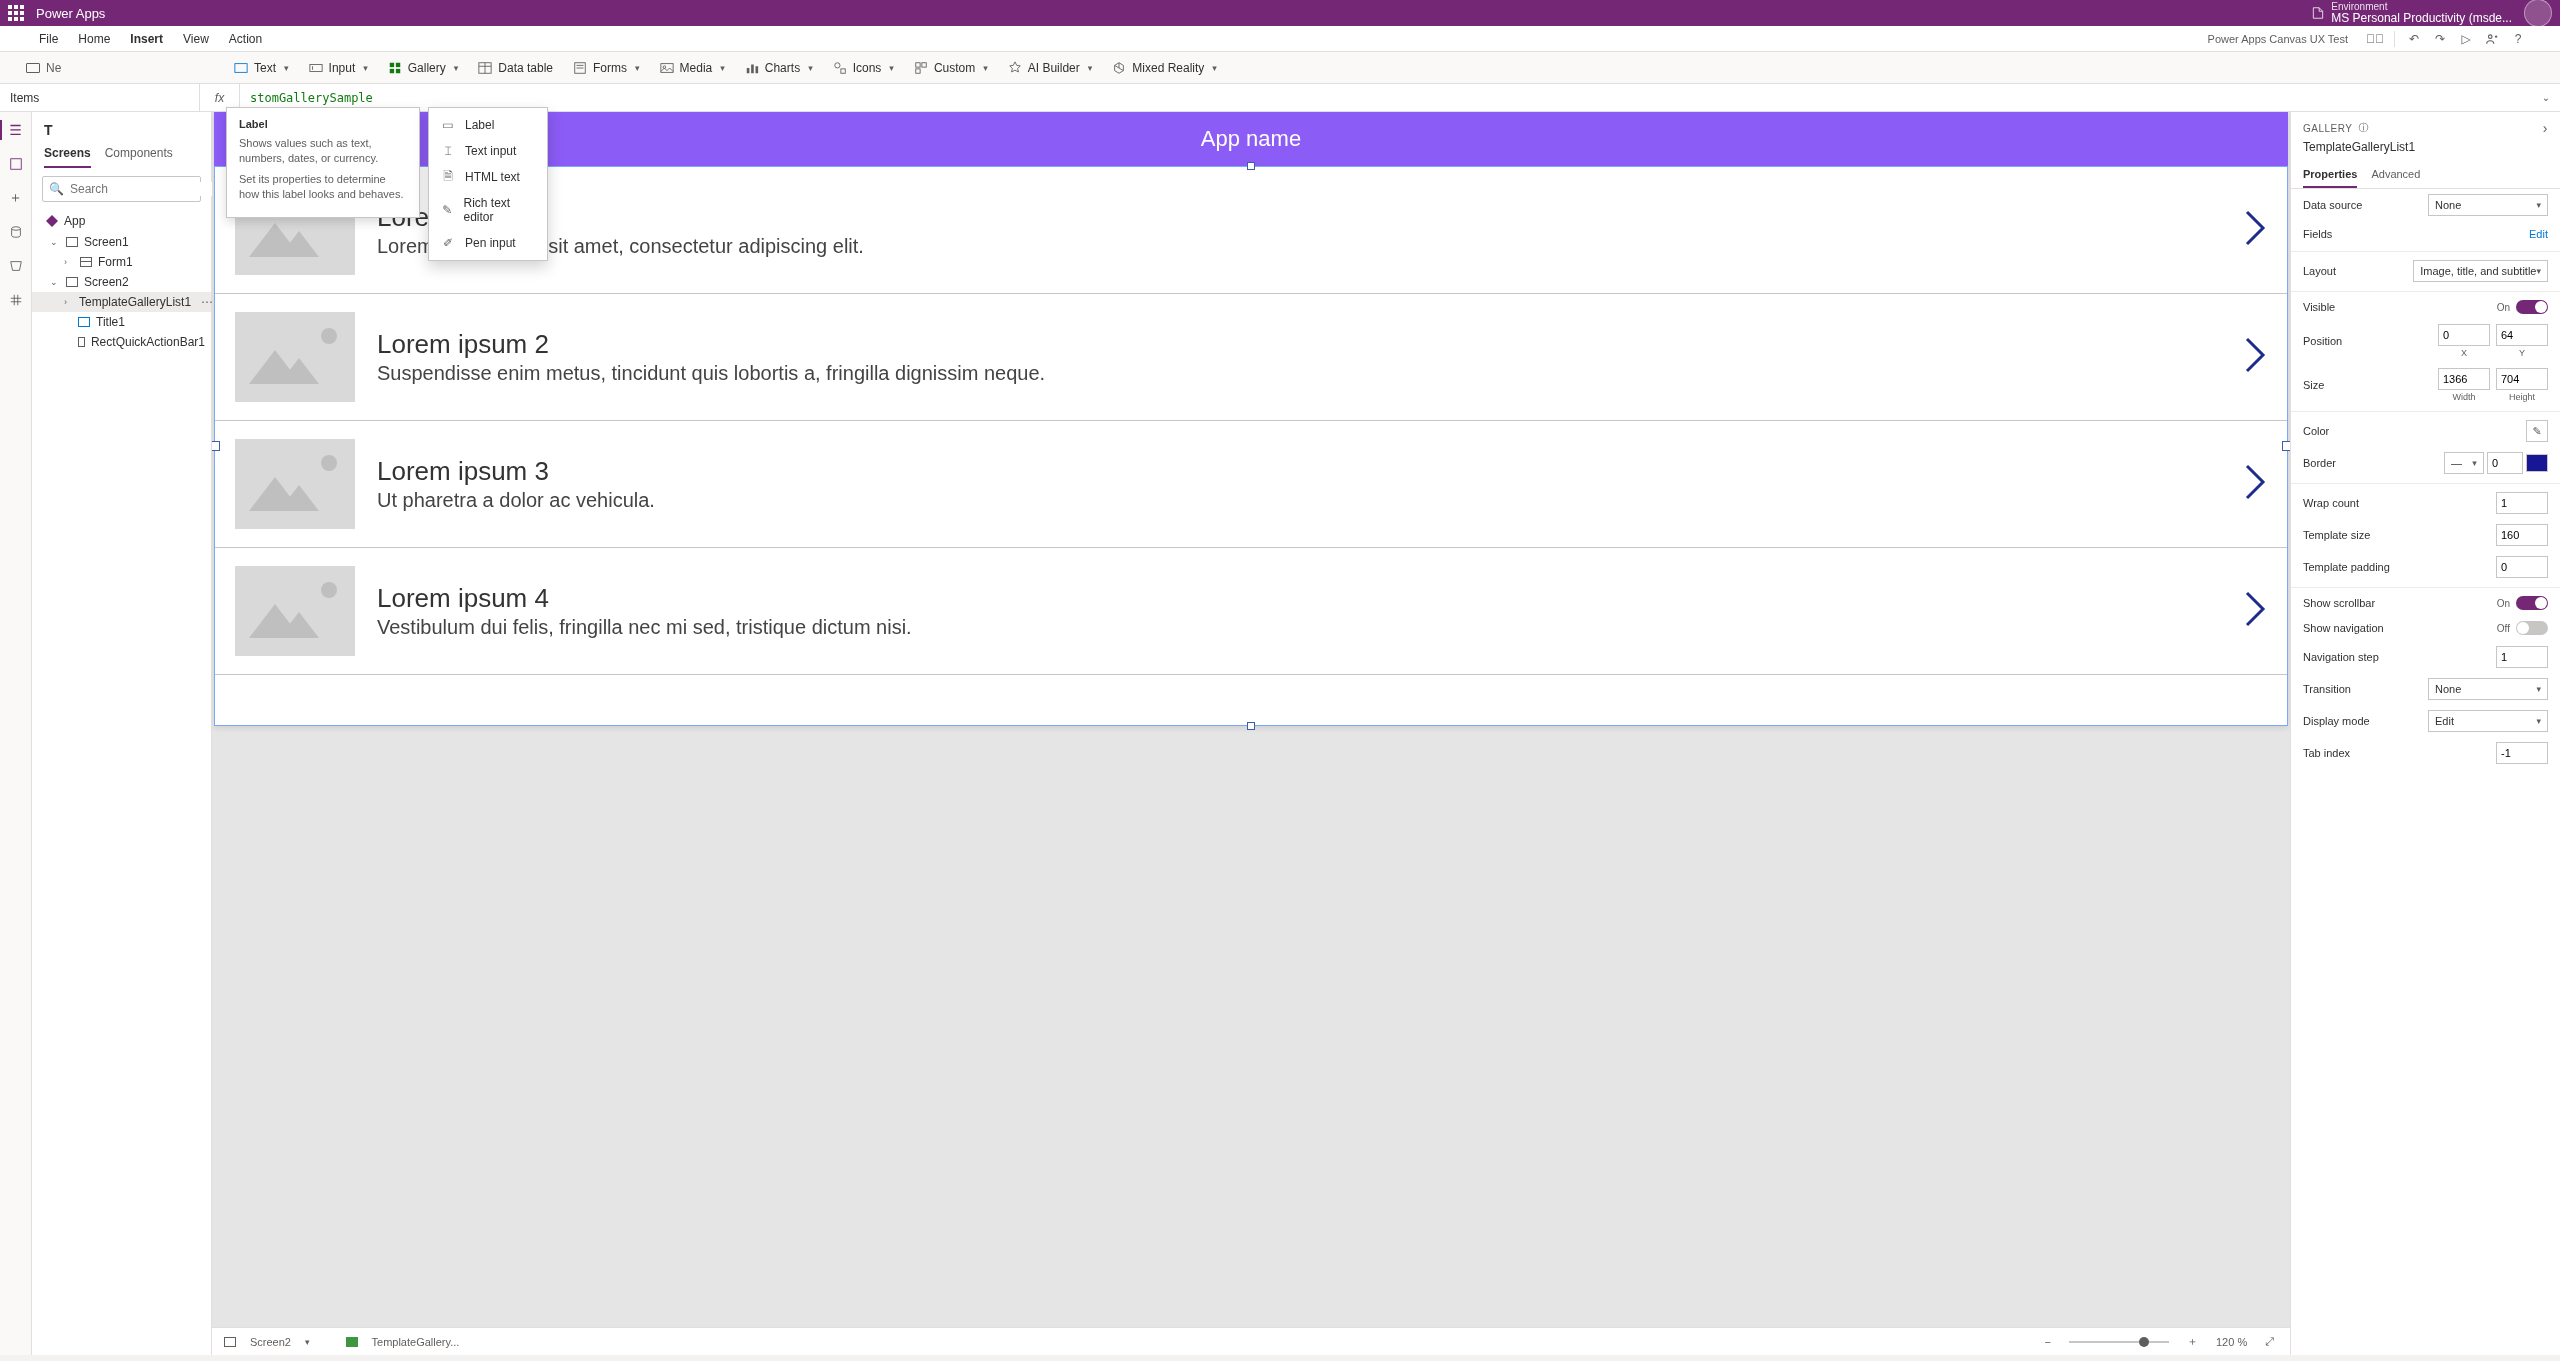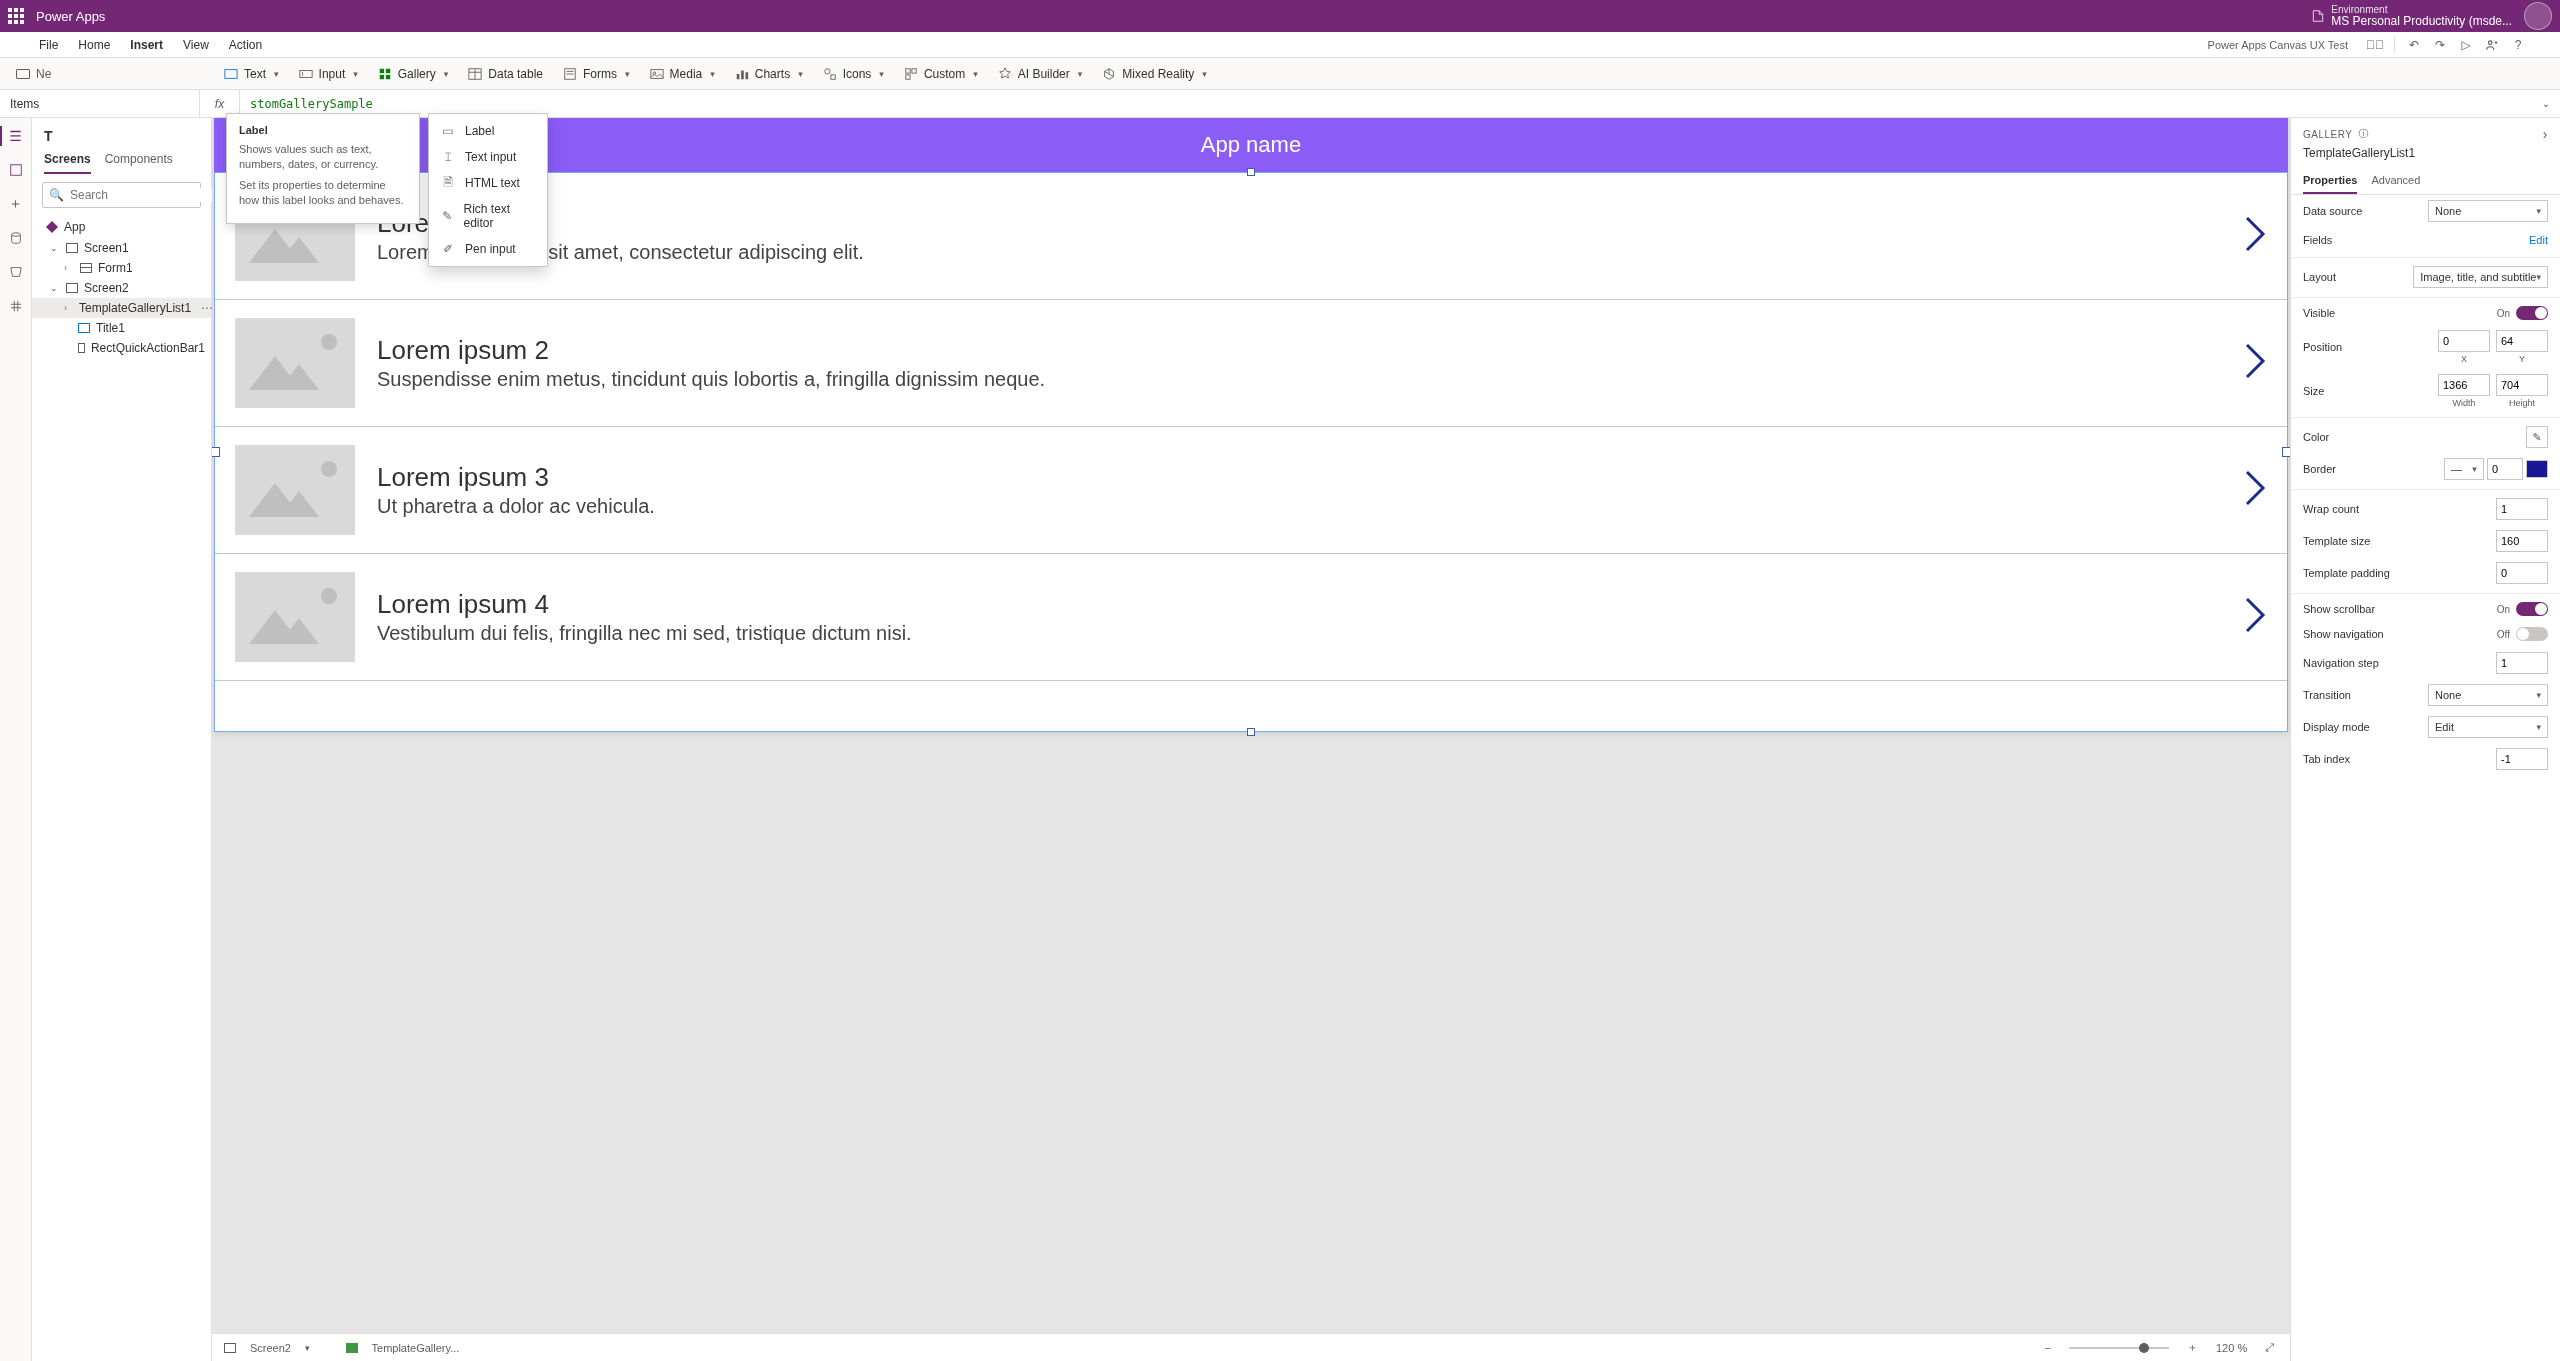--- a/index.html
+++ b/index.html
@@ -1,39 +1,39 @@
 <!DOCTYPE html>
 <html><head>
 <meta charset="utf-8">
 <style>
 * { box-sizing: border-box; margin: 0; padding: 0; font-family: "Segoe UI", Arial, sans-serif; }
 html, body { width: 100%; height: 100%; overflow: hidden; background: #f3f2f1; }
 
 
-.titlebar { height: 32px; background: #742774; color: #fff; display: flex; align-items: center; padding: 0 8px; font-size: 13px; }
+.titlebar { height: 26px; background: #742774; color: #fff; display: flex; align-items: center; padding: 0 8px; font-size: 13px; }
 .titlebar .waffle { width: 16px; height: 16px; display: grid; grid-template-columns: repeat(3,4px); grid-template-rows: repeat(3,4px); gap: 2px; margin-right: 12px; }
 .titlebar .waffle span { background: #fff; width: 4px; height: 4px; }
 .titlebar .spacer { flex: 1; }
 .titlebar .env-icon { width: 14px; height: 14px; margin-right: 6px; opacity: .9; }
 .titlebar .env { display: flex; flex-direction: column; font-size: 10px; margin-right: 12px; line-height: 1.1; }
 .titlebar .env .lbl { opacity: .85; }
 .titlebar .env .val { font-size: 12px; }
 .titlebar .avatar { width: 28px; height: 28px; border-radius: 50%; background: #fff3; border: 1px solid #fff6; }
 
 
 .menurow { height: 26px; background: #fff; border-bottom: 1px solid #e1dfdd; display: flex; align-items: center; padding: 0 29px; font-size: 12px; color: #323130; }
 .menurow .mitem { padding: 0 10px; height: 100%; display: flex; align-items: center; cursor: pointer; }
 .menurow .mitem.active { font-weight: 600; }
 .menurow .spacer { flex: 1; }
 .menurow .rlabel { font-size: 11px; color: #605e5c; margin-right: 14px; }
 .menurow .ricon { width: 26px; height: 26px; display: flex; align-items: center; justify-content: center; color: #605e5c; cursor: pointer; }
 .menurow .vsep { width: 1px; height: 16px; background: #e1dfdd; margin: 0 6px; }
 
 
-.toolbar { height: 32px; background: #faf9f8; border-bottom: 1px solid #e1dfdd; display: flex; align-items: center; padding: 0 14px; font-size: 12px; color: #323130; }
+.toolbar { height: 32px; background: #faf9f8; border-bottom: 1px solid #e1dfdd; display: flex; align-items: center; padding: 0 24px; font-size: 12px; color: #323130; }
 .toolbar .tbtn { display: flex; align-items: center; padding: 0 10px; height: 100%; cursor: pointer; gap: 6px; }
 .toolbar .tbtn .chev { font-size: 9px; color: #605e5c; margin-left: 2px; }
 .toolbar .tico { width: 14px; height: 14px; }
 .toolbar .left-ghost { width: 200px; display: flex; align-items: center; gap: 6px; padding-left: 2px; color: #605e5c; font-size: 12px; }
 .toolbar .left-ghost .sq { width: 14px; height: 10px; border: 1px solid #605e5c; border-radius: 1px; }
 
 
 .formulabar { height: 28px; background: #fff; border-bottom: 1px solid #e1dfdd; display: flex; align-items: center; }
 .formulabar .propname { width: 200px; padding: 0 10px; border-right: 1px solid #e1dfdd; font-size: 12px; color: #323130; display: flex; align-items: center; height: 100%; }
 .formulabar .fxcell { width: 40px; display: flex; align-items: center; justify-content: center; border-right: 1px solid #e1dfdd; height: 100%; font-style: italic; color: #605e5c; font-size: 12px; }

